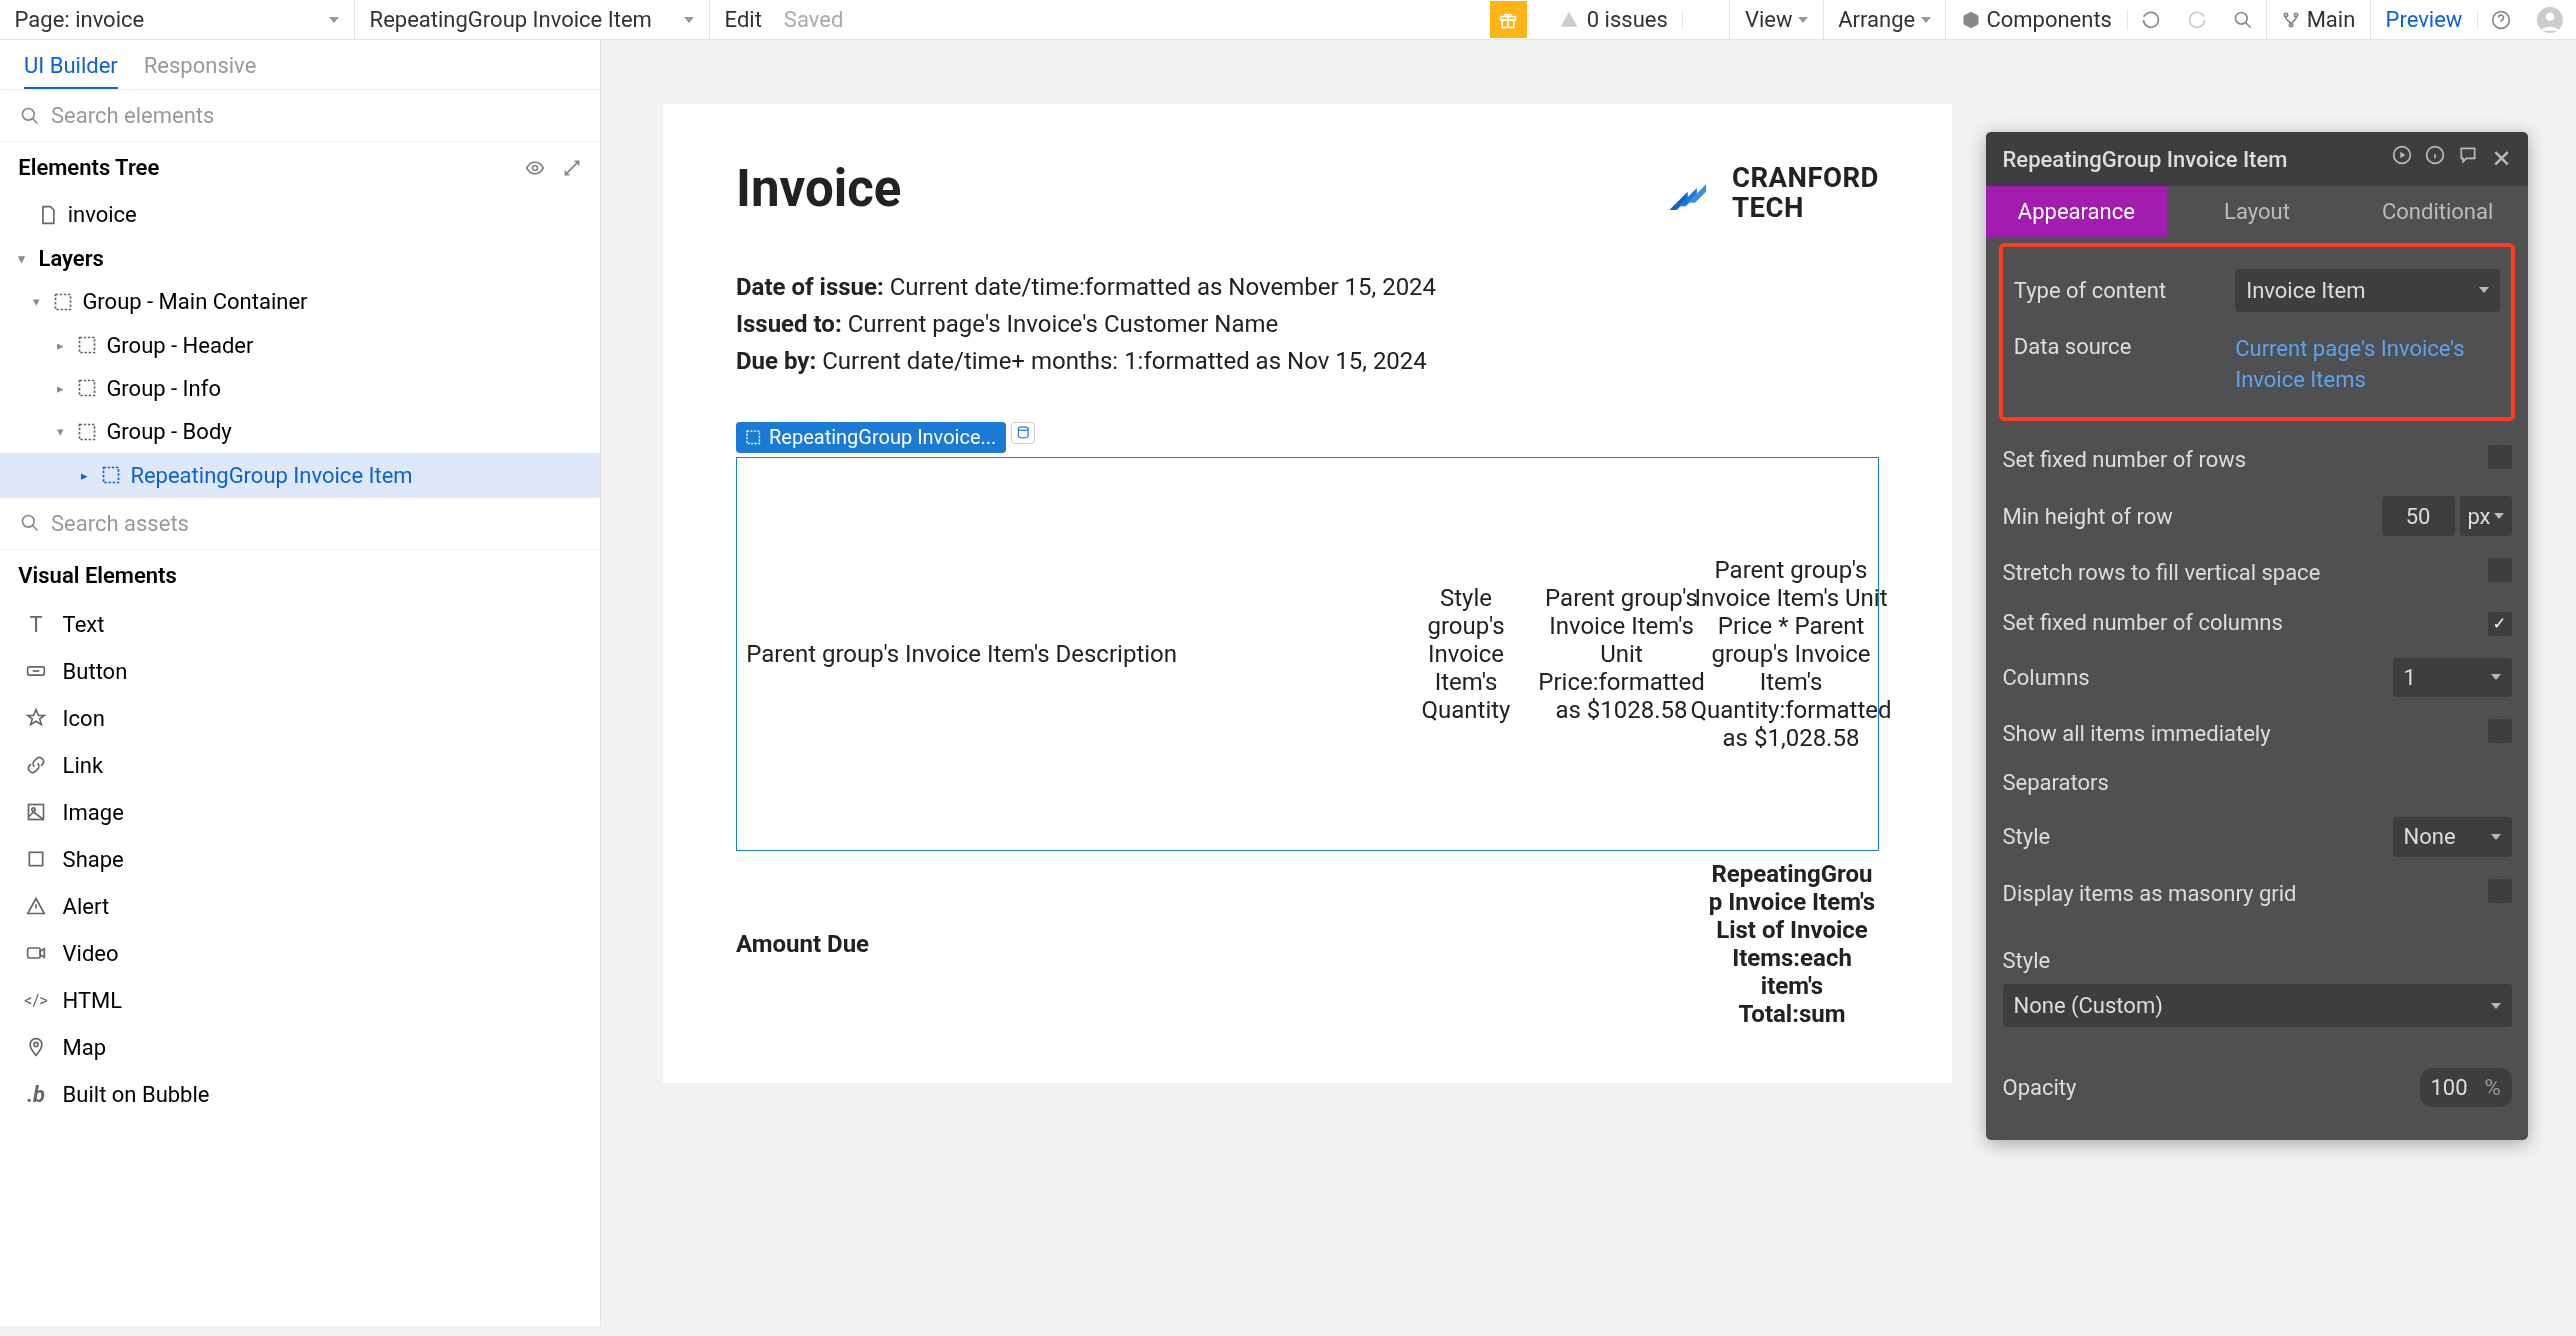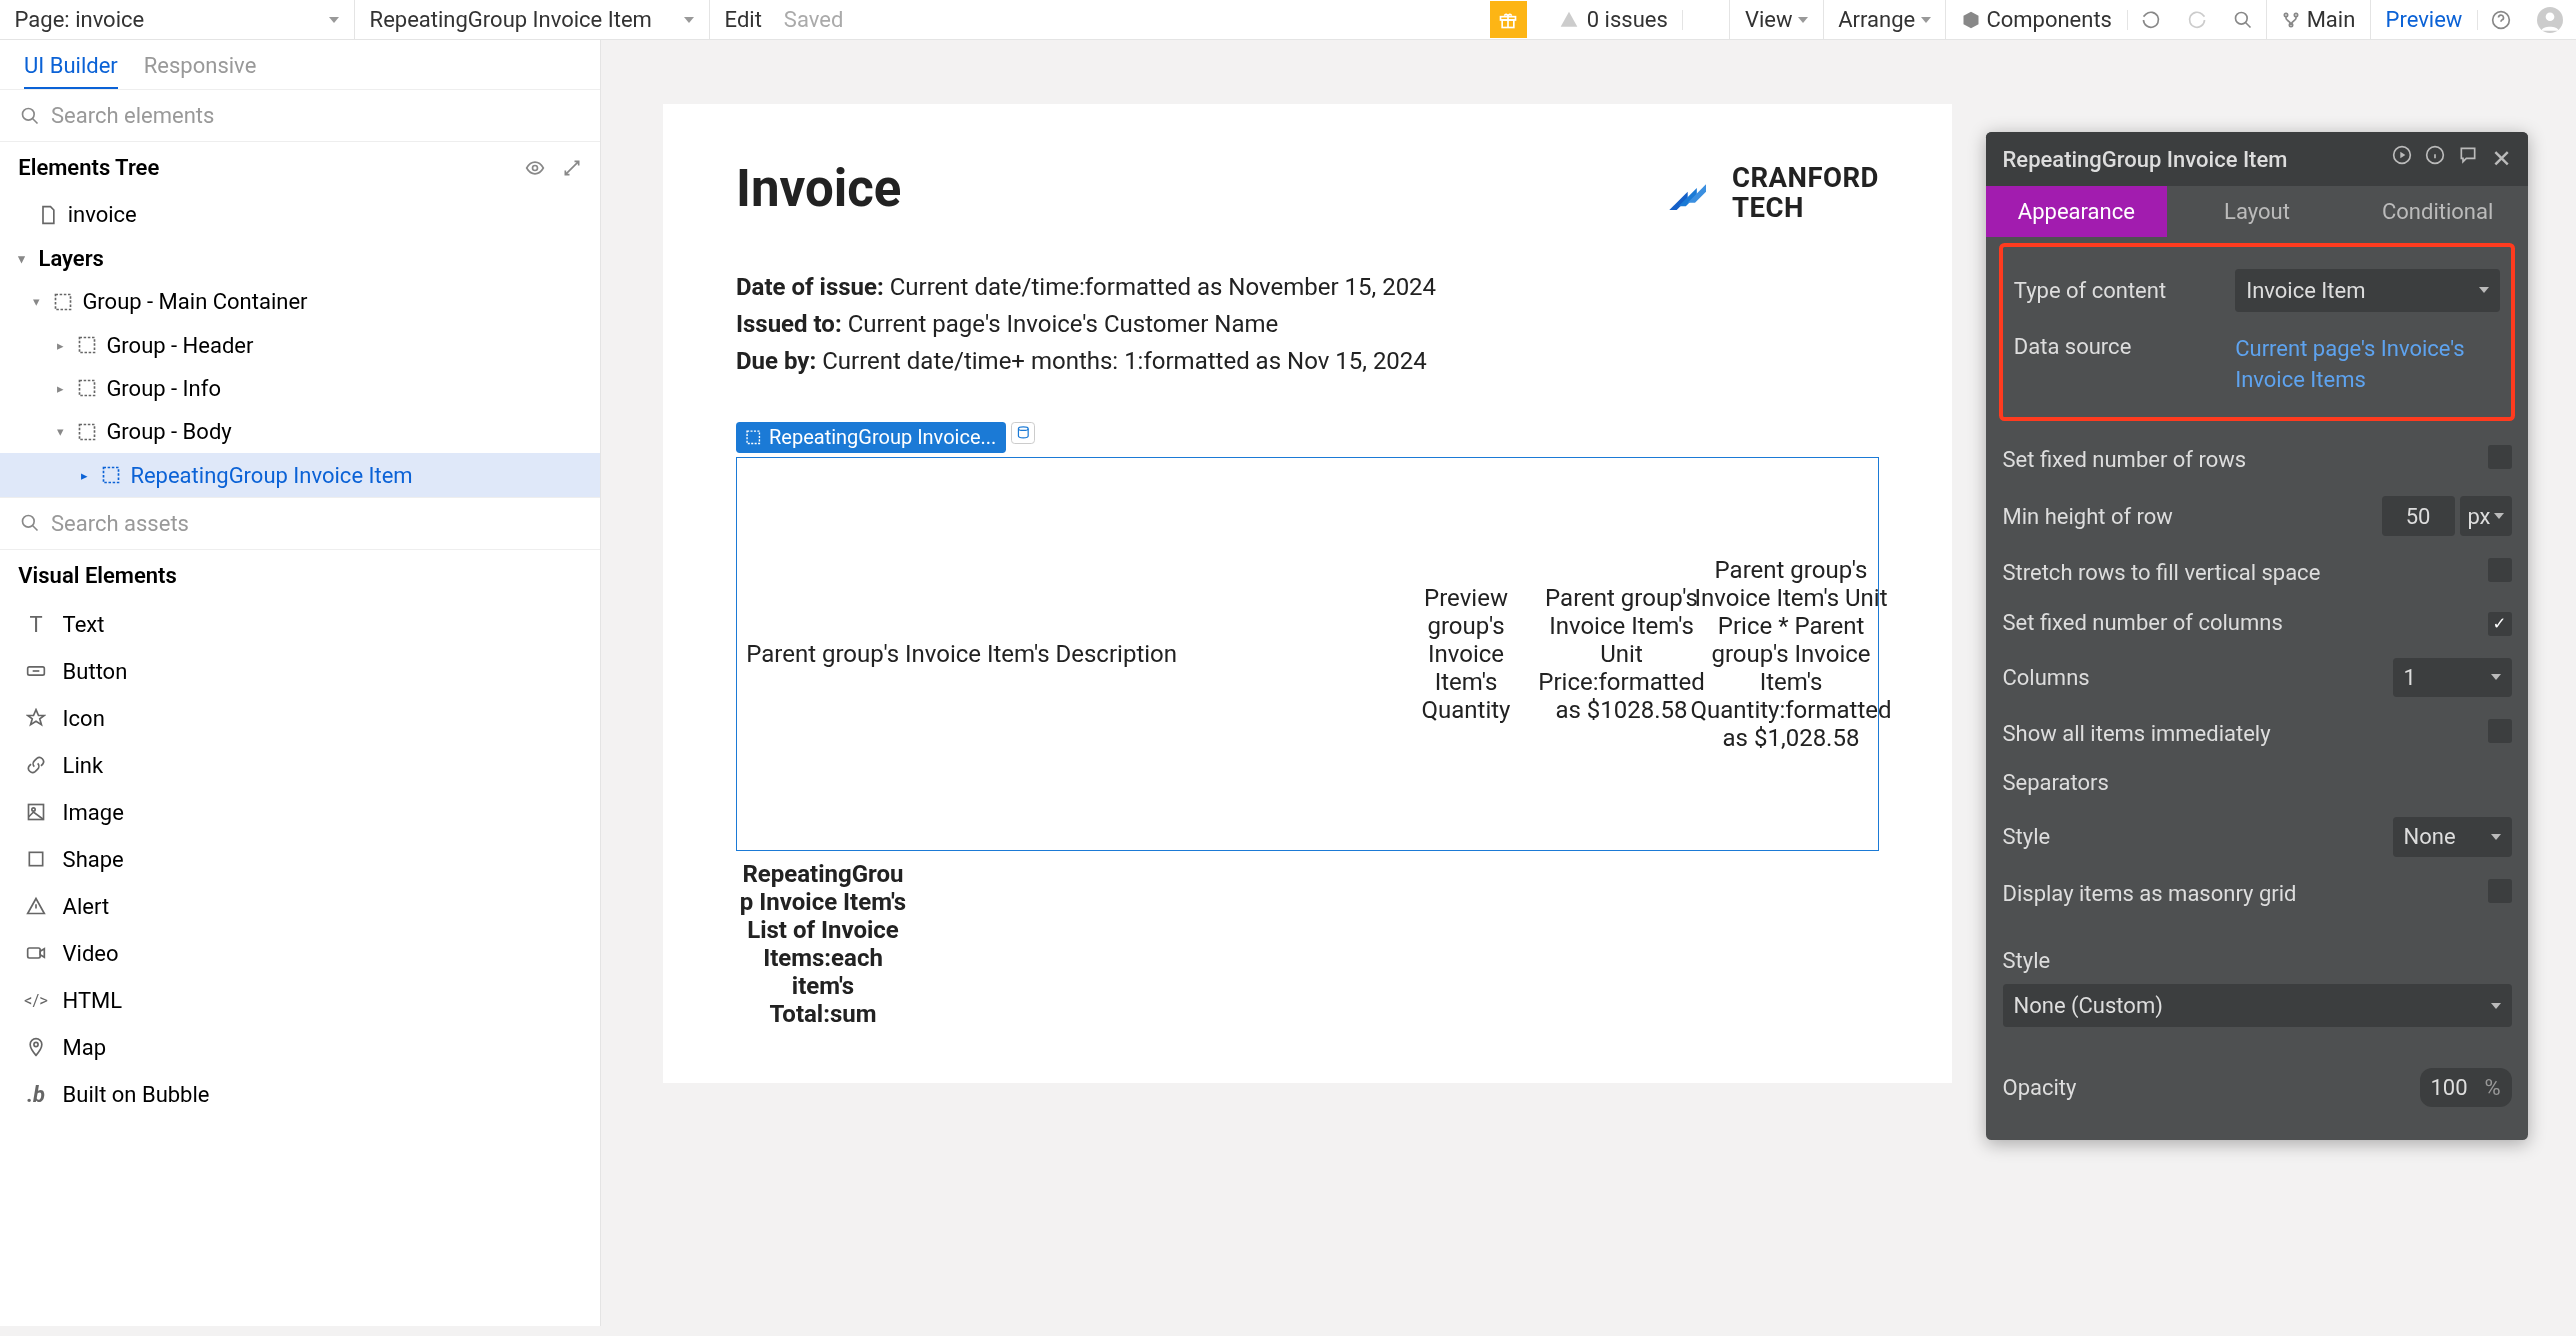--- a/index.html
+++ b/index.html
@@ -404,25 +404,26 @@
           </span>
           <span class="rg-tag after-icon" style="background:#fff;color:#1b7ad6;border:0.9px solid #ccc;padding:2.7px 3.7px;">
             <svg width="14.6" height="14.6" viewBox="0 0 24 24" fill="none" stroke="#1b7ad6" stroke-width="2">
                 <ellipse cx="12" cy="6" rx="8" ry="3"></ellipse>
                 <path d="M4 6v12c0 1.7 3.6 3 8 3s8-1.3 8-3V6"></path>
               </svg>
           </span>
         </div>
         <div class="rg-box">
           <div class="col c1">Parent group's Invoice Item's Description</div>
-          <div class="col c2">Preview group's Invoice Item's Quantity</div>
+          <div class="col c2">Style group's Invoice Item's Quantity</div>
           <div class="col c3">Parent group's Invoice Item's Unit Price:formatted as $1028.58</div>
           <div class="col c4">Parent group's Invoice Item's Unit Price * Parent group's Invoice Item's Quantity:formatted as $1,028.58</div>
         </div>
         <div class="totals">
+          <div class="lab">Amount Due</div>
           <div class="val">RepeatingGroup Invoice Item's List of Invoice Items:each item's Total:sum</div>
         </div>
       </div>
 
       <div class="proppanel">
         <div class="pp-hdr">
           <span class="title">RepeatingGroup Invoice Item</span>
           <div class="acts">
             <span>
                 <svg width="20" height="20" viewBox="0 0 24 24" fill="#bbb">

